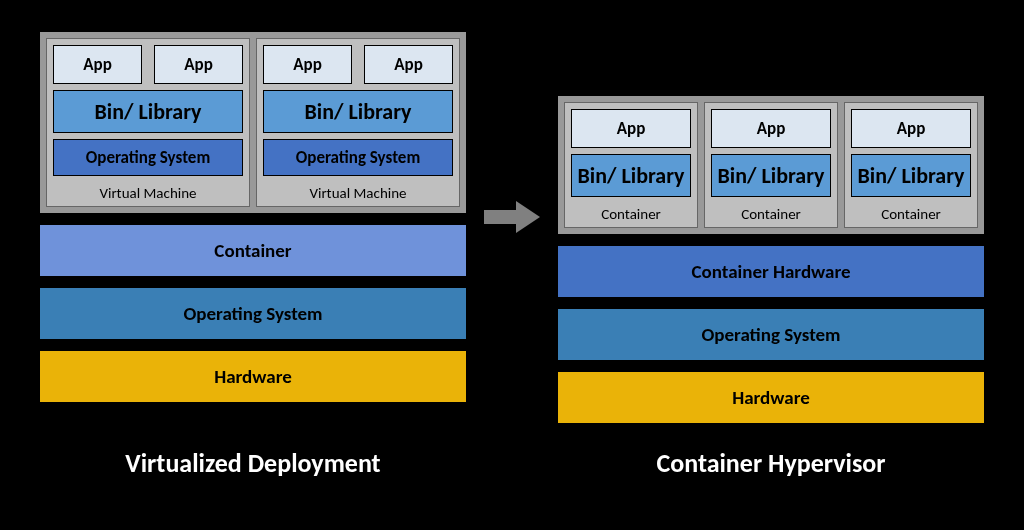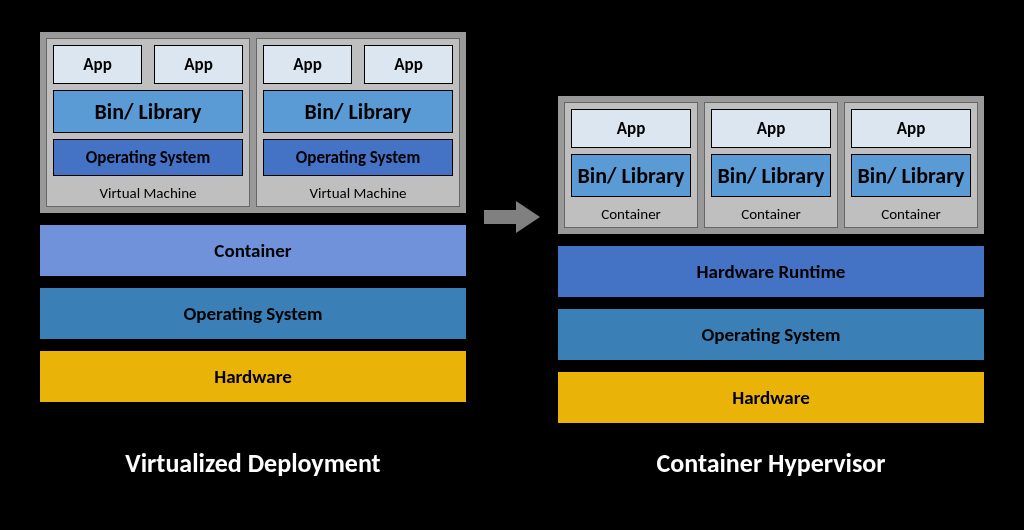--- a/index.html
+++ b/index.html
@@ -186,21 +186,21 @@
         <div class="binlib-box">Bin/ Library</div>
         <div class="sublabel">Container</div>
       </div>
 
       <div class="cnt-group">
         <div class="cnt-app">App</div>
         <div class="binlib-box">Bin/ Library</div>
         <div class="sublabel">Container</div>
       </div>
     </div>
-    <div class="layer layer-runtime">Hardware Runtime</div>
+    <div class="layer layer-runtime">Container Hardware</div>
     <div class="layer layer-os">Operating System</div>
     <div class="layer layer-hw">Hardware</div>
   </div>
 
 </div>
 
 <div class="titles-row">
   <div class="title">Virtualized Deployment</div>
   <div class="title-gap"></div>
   <div class="title">Container Hypervisor</div>

